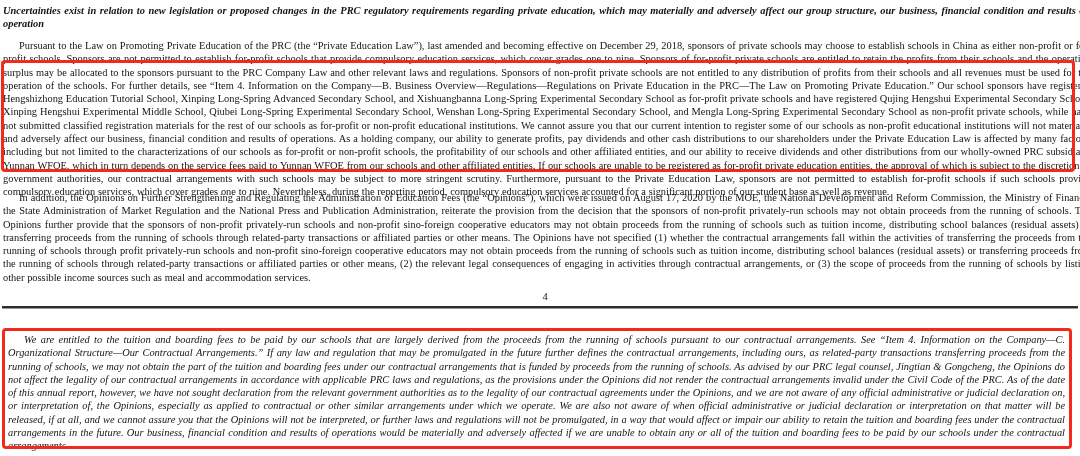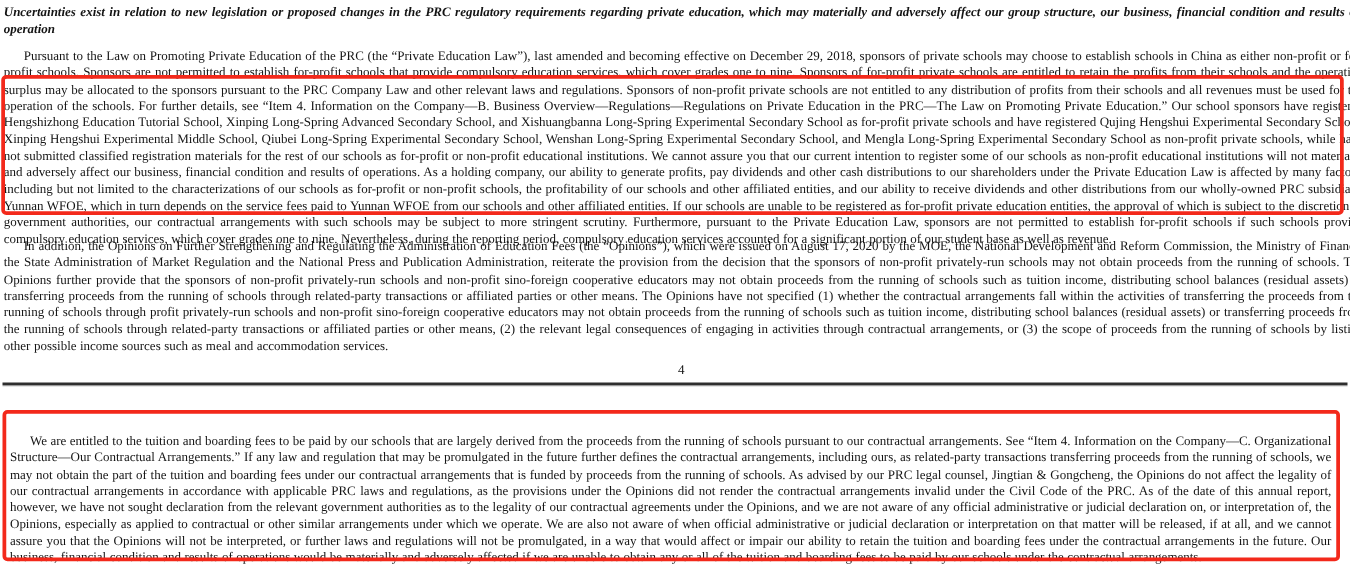--- a/index.html
+++ b/index.html
@@ -22,21 +22,21 @@
     word-spacing: 0.2px;
   }
   .heading {
     left: 3px; top: 4px; width: 1085px;
     font-weight: bold;
     font-style: italic;
   }
   .para { text-indent: 16px; }
   .para-1 { left: 3px; top: 39px;  width: 1088px; }
   .para-2 { left: 3px; top: 191px; width: 1088px; }
-  .para-3 { left: 8px; top: 347px; width: 1057px; }
+  .para-3 { left: 8px; top: 333px; width: 1057px; font-style: italic; }
   .page-num {
     left: 0; top: 290px; width: 1090px;
     text-align: center;
     font-size: 10.5px;
     line-height: 13px;
   }
   .page-divider {
     left: 2px; top: 306px; width: 1076px; height: 0;
     border-top: 2px solid #2e2e2e;
     border-bottom: 1px solid #9a9a9a;

